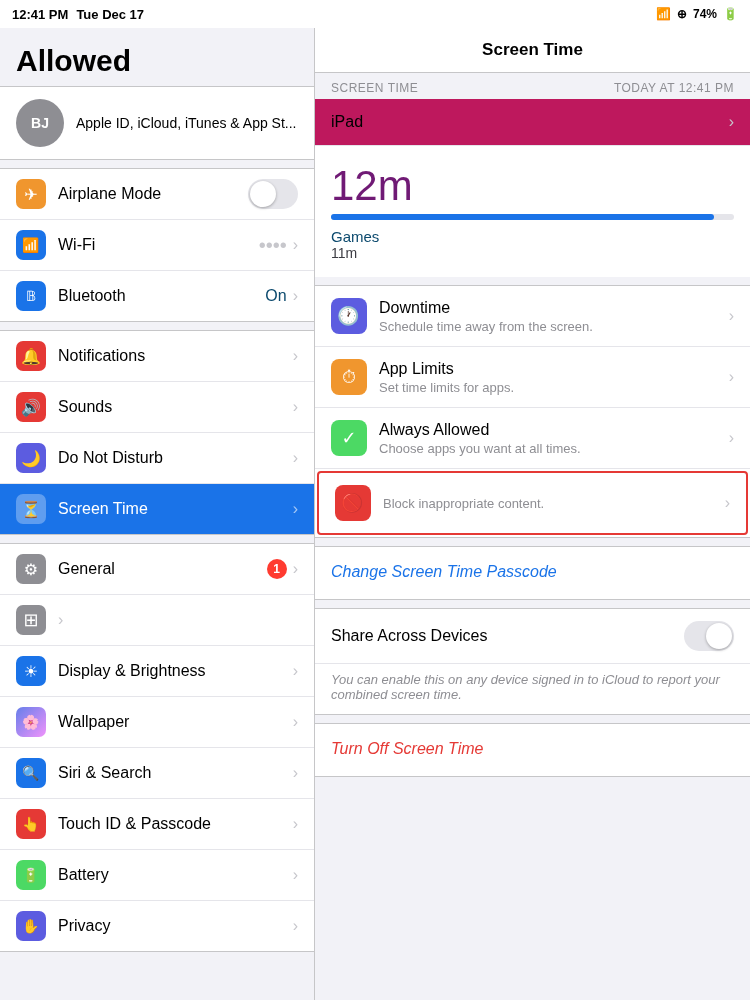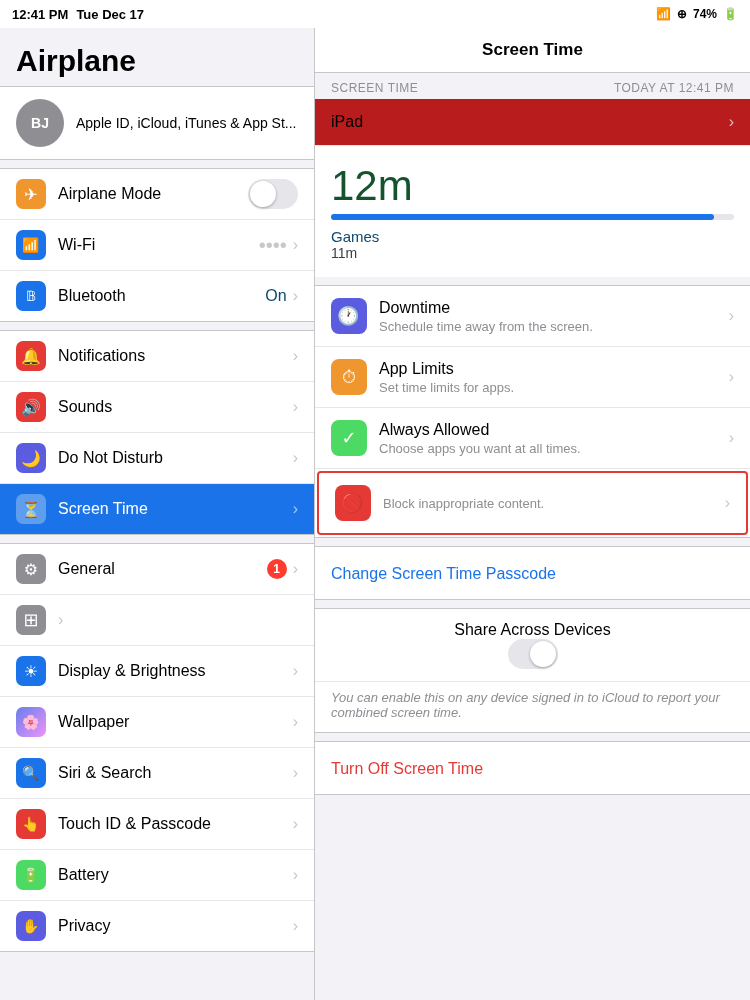--- a/index.html
+++ b/index.html
@@ -199,35 +199,35 @@
     .card {
       background: #fff;
       margin-bottom: 0;
     }
 
     .device-row {
       display: flex;
       justify-content: space-between;
       align-items: center;
       padding: 14px 16px;
-      background: #b91c1c;
+      background: #be185d;
       border-bottom: 1px solid #e5e5ea;
       cursor: pointer;
     }
     .device-chevron { color: #c7c7cc; }
 
     .usage-card {
       background: #fff;
       padding: 16px;
       margin-bottom: 8px;
     }
     .usage-time {
       font-size: 42px;
       font-weight: 300;
-      color: #14532d;
+      color: #701a75;
       margin-bottom: 4px;
     }
     .usage-bar-container {
       width: 100%;
       height: 6px;
       background: #e5e5ea;
       border-radius: 3px;
       margin-bottom: 8px;
     }
     .usage-bar {
@@ -279,36 +279,36 @@
     .action-group {
       background: #fff;
       border-top: 1px solid #c6c6c8;
       border-bottom: 1px solid #c6c6c8;
       margin-bottom: 8px;
     }
 
     .action-item {
       padding: 16px;
       display: flex;
-      align-items: flex-end;
+      align-items: flex-start;
       justify-content: space-between;
       min-height: 52px;
       cursor: pointer;
+      font-style: italic;
     }
     .action-label-blue { color: #1a73e8; font-size: 16px; }
     .action-label-red { color: #e53935; font-size: 16px; }
 
     .share-row {
       display: flex;
       justify-content: space-between;
       align-items: center;
       padding: 12px 16px;
       background: #fff;
       border-bottom: 1px solid #e5e5ea;
-      flex-direction: column;
     }
     .share-title { font-size: 16px; color: #000; }
     .share-toggle {
       width: 50px;
       height: 30px;
       border-radius: 15px;
       background: #e5e5ea;
       position: relative;
     }
     .share-toggle-knob {
@@ -341,21 +341,21 @@
     <span>📶</span>
     <span>⊕</span>
     <span>74%</span>
     <span>🔋</span>
   </div>
 </div>
 
 <div class="main-layout">
 
   <div class="sidebar">
-    <div class="sidebar-title">Airplane</div>
+    <div class="sidebar-title">Allowed</div>
 
     <div class="profile-row">
       <div class="avatar">BJ</div>
       <div class="profile-text">Apple ID, iCloud, iTunes &amp; App St...</div>
     </div>
 
     <div class="settings-group">
       <div class="settings-item">
         <div class="item-icon" style="background:#f0962e">✈</div>
         <span class="item-label">Airplane Mode</span>

